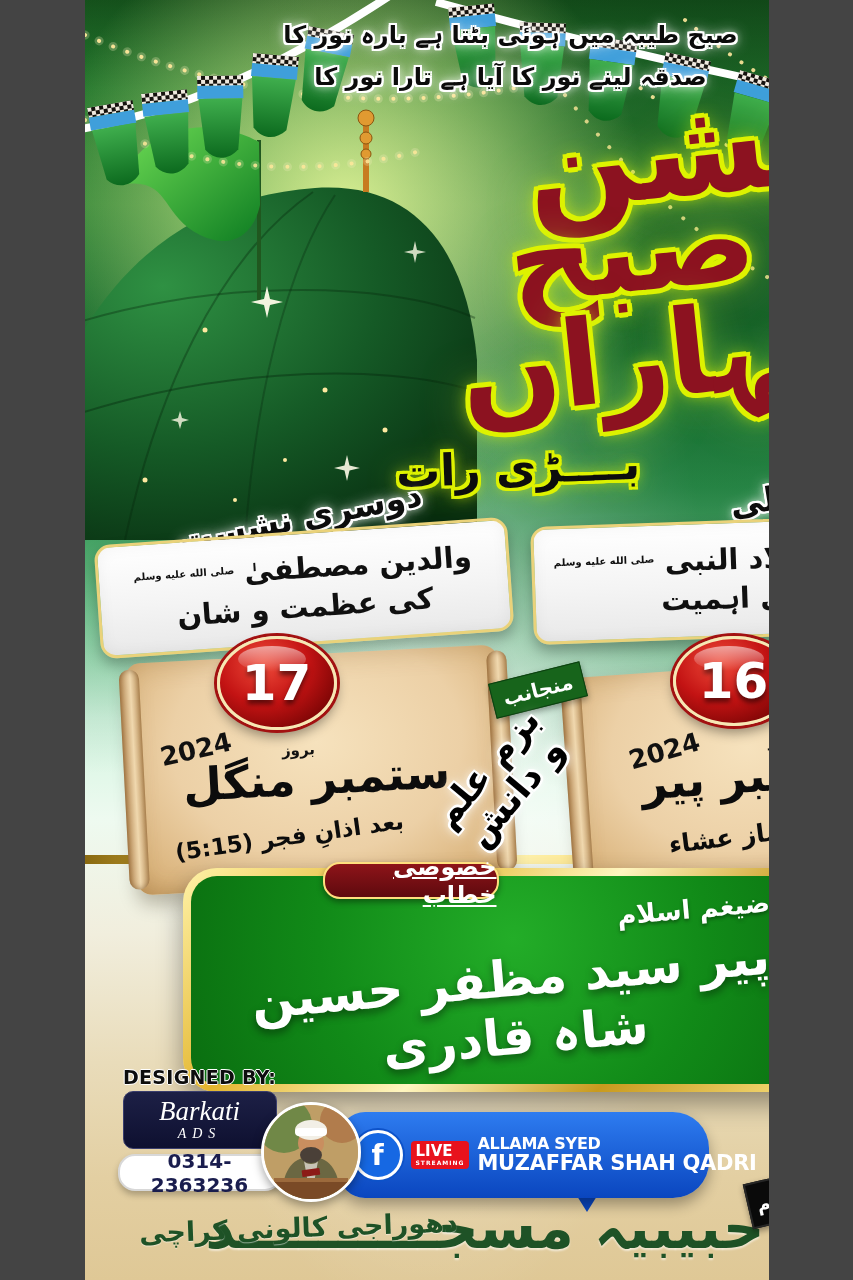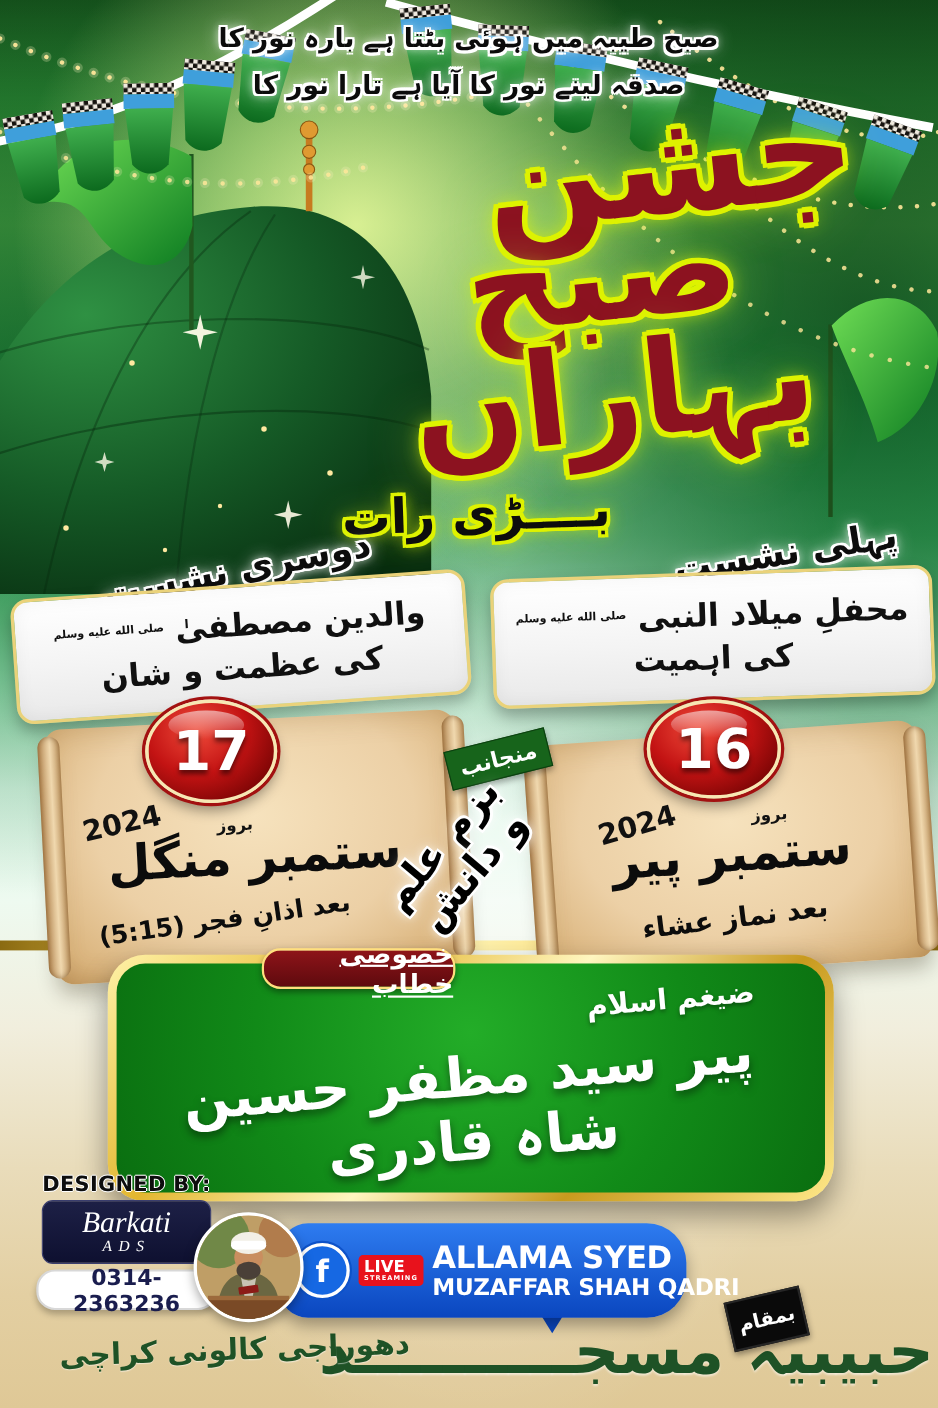--- a/index.html
+++ b/index.html
@@ -1,17 +1,17 @@
 <!DOCTYPE html>
 <html><head>
 <meta charset="utf-8">
 <style>
   html,body{margin:0;padding:0;background:#444;}
   .poster{
-    position:relative;width:853px;height:1280px;overflow:hidden;margin:0 auto;
+    position:relative;width:684px;height:1280px;overflow:hidden;margin:0 auto;
     font-family:"DejaVu Sans",sans-serif;
     background:
       radial-gradient(circle at 38% 16%, rgba(242,255,160,.85), rgba(242,255,160,0) 26%),
       radial-gradient(circle at 92% 22%, rgba(4,44,16,.65), rgba(4,44,16,0) 45%),
       radial-gradient(circle at 2% 26%, rgba(6,58,22,.55), rgba(6,58,22,0) 38%),
       radial-gradient(ellipse at 50% 56%, rgba(255,255,255,.55), rgba(255,255,255,0) 60%),
       linear-gradient(180deg,
         #17541c 0%, #2c8a34 7%, #4fb54c 16%, #2aa94e 28%,
         #3cbd66 38%, #8fe2ae 48%, #d2f5e0 56%, #eefaf0 64%,
         #f1eedd 73%, #e9dcba 83%, #e3cfa2 92%, #dfc896 100%);
@@ -121,21 +121,21 @@
     box-shadow:0 0 0 2px #0d52c9;display:flex;align-items:center;justify-content:center;
     color:#fff;font-size:28px;font-weight:800;flex:0 0 auto;
   }
   .live-badge{
     background:#e8121c;border-radius:4px;padding:3px 5px 2px;display:flex;flex-direction:column;
     color:#fff;flex:0 0 auto;
   }
   .live-badge .lv{font-size:15px;font-weight:900;line-height:1;}
   .live-badge .st{font-size:6px;font-weight:700;letter-spacing:1px;line-height:1.4;}
   .live-names{color:#fff;font-weight:800;line-height:1.08;white-space:nowrap;letter-spacing:-.3px;}
-  .live-names .n1{font-size:28px;}
+  .live-names .n1{font-size:16px;}
   .live-names .n2{font-size:21px;}
   .blue-tail{
     left:492px;top:1196px;width:0;height:0;z-index:8;
     border-left:10px solid transparent;border-right:10px solid transparent;border-top:16px solid #0a46bf;
   }
   .bamaqam{
     left:662px;top:1176px;width:66px;height:42px;z-index:9;background:#0a0a0a;border:2px solid #262626;
     color:#fff;font-size:18px;font-weight:bold;display:flex;align-items:center;justify-content:center;
     transform:rotate(-13deg);box-shadow:0 3px 6px rgba(0,0,0,.4);
   }

